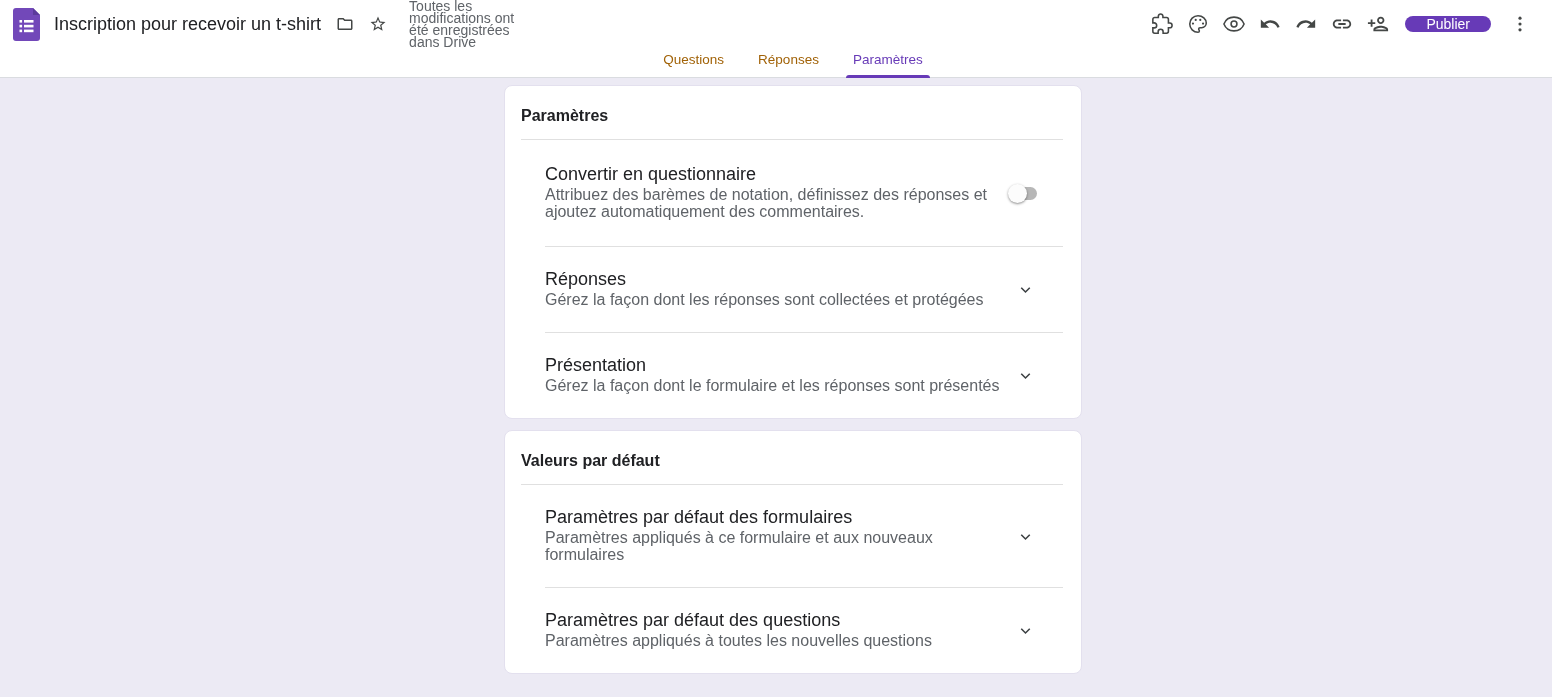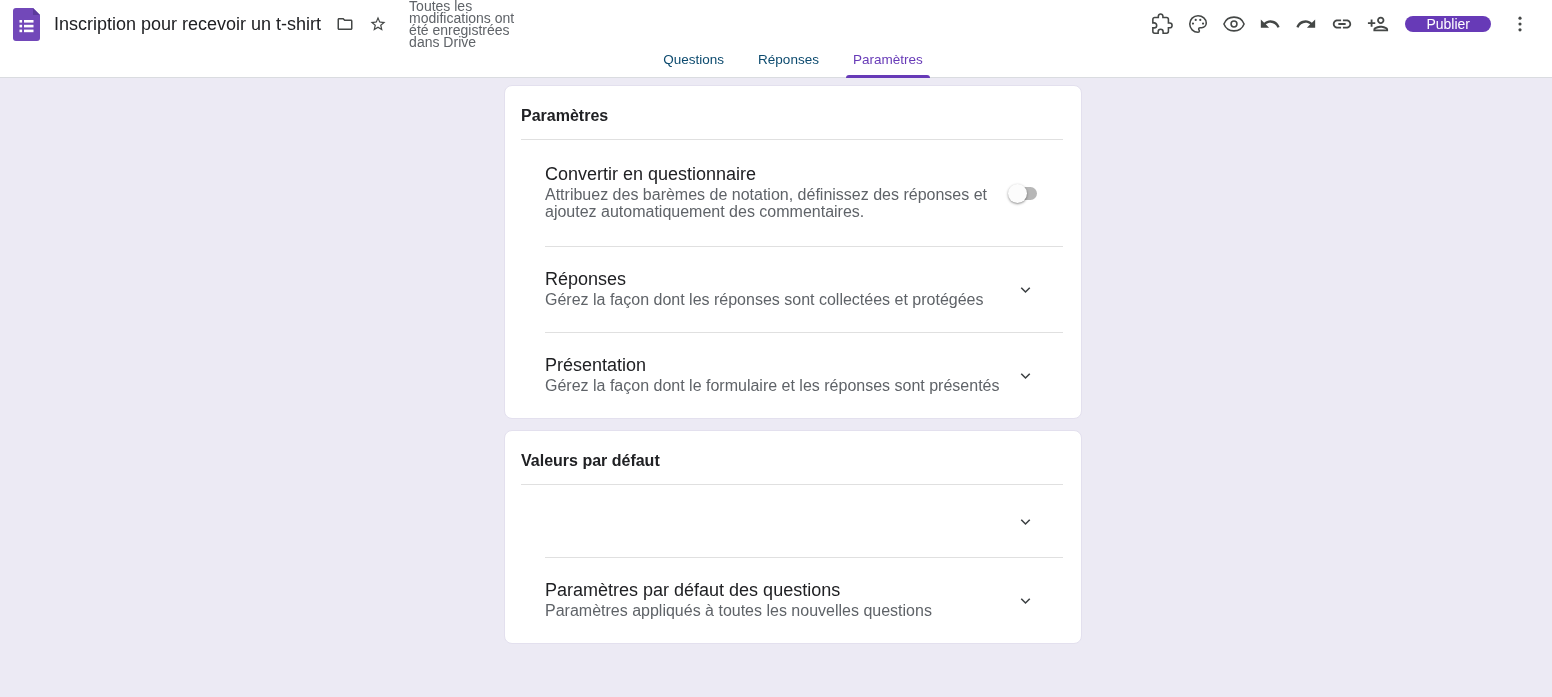--- a/index.html
+++ b/index.html
@@ -45,21 +45,21 @@
   .more-btn svg { width:20px; height:20px; }
 
   
   .tabbar {
     background:#fff; height:30px; flex-shrink:0;
     border-bottom:1px solid #dadce0;
     display:flex; justify-content:center;
   }
   .tabs { display:flex; gap:30px; position:relative; left:17px; }
   .tab {
-    position:relative; font-size:13.5px; color:#0c4a6e;
+    position:relative; font-size:13.5px; color:#a16207;
     display:flex; align-items:center; padding:0 2px 6px 2px; cursor:pointer;
   }
   .tab.active { color:var(--accent, #673ab7); }
   .tab-underline {
     display:none; position:absolute; left:-5px; right:-5px; bottom:-1px; height:3px;
     background:var(--accent, #673ab7); border-radius:3px 3px 0 0;
   }
   .tab.active .tab-underline { display:block; }
 
   
@@ -240,20 +240,24 @@
               </svg>
           </button>
         </div>
       </section>
 
       <section class="card">
         <h2 class="card-title">Valeurs par défaut</h2>
         <hr class="card-divider">
 
         <div class="row">
+          <div class="row-text">
+            <div class="row-title">Paramètres par défaut des formulaires</div>
+            <div class="row-desc">Paramètres appliqués à ce formulaire et aux nouveaux formulaires</div>
+          </div>
           <button class="chevron-btn">
             <svg viewBox="0 0 24 24" fill="none" stroke="currentColor" stroke-width="2.2">
                 <path d="M6 9.5 L12 15.5 L18 9.5"></path>
               </svg>
           </button>
         </div>
         <hr class="row-divider">
 
         <div class="row">
           <div class="row-text">

